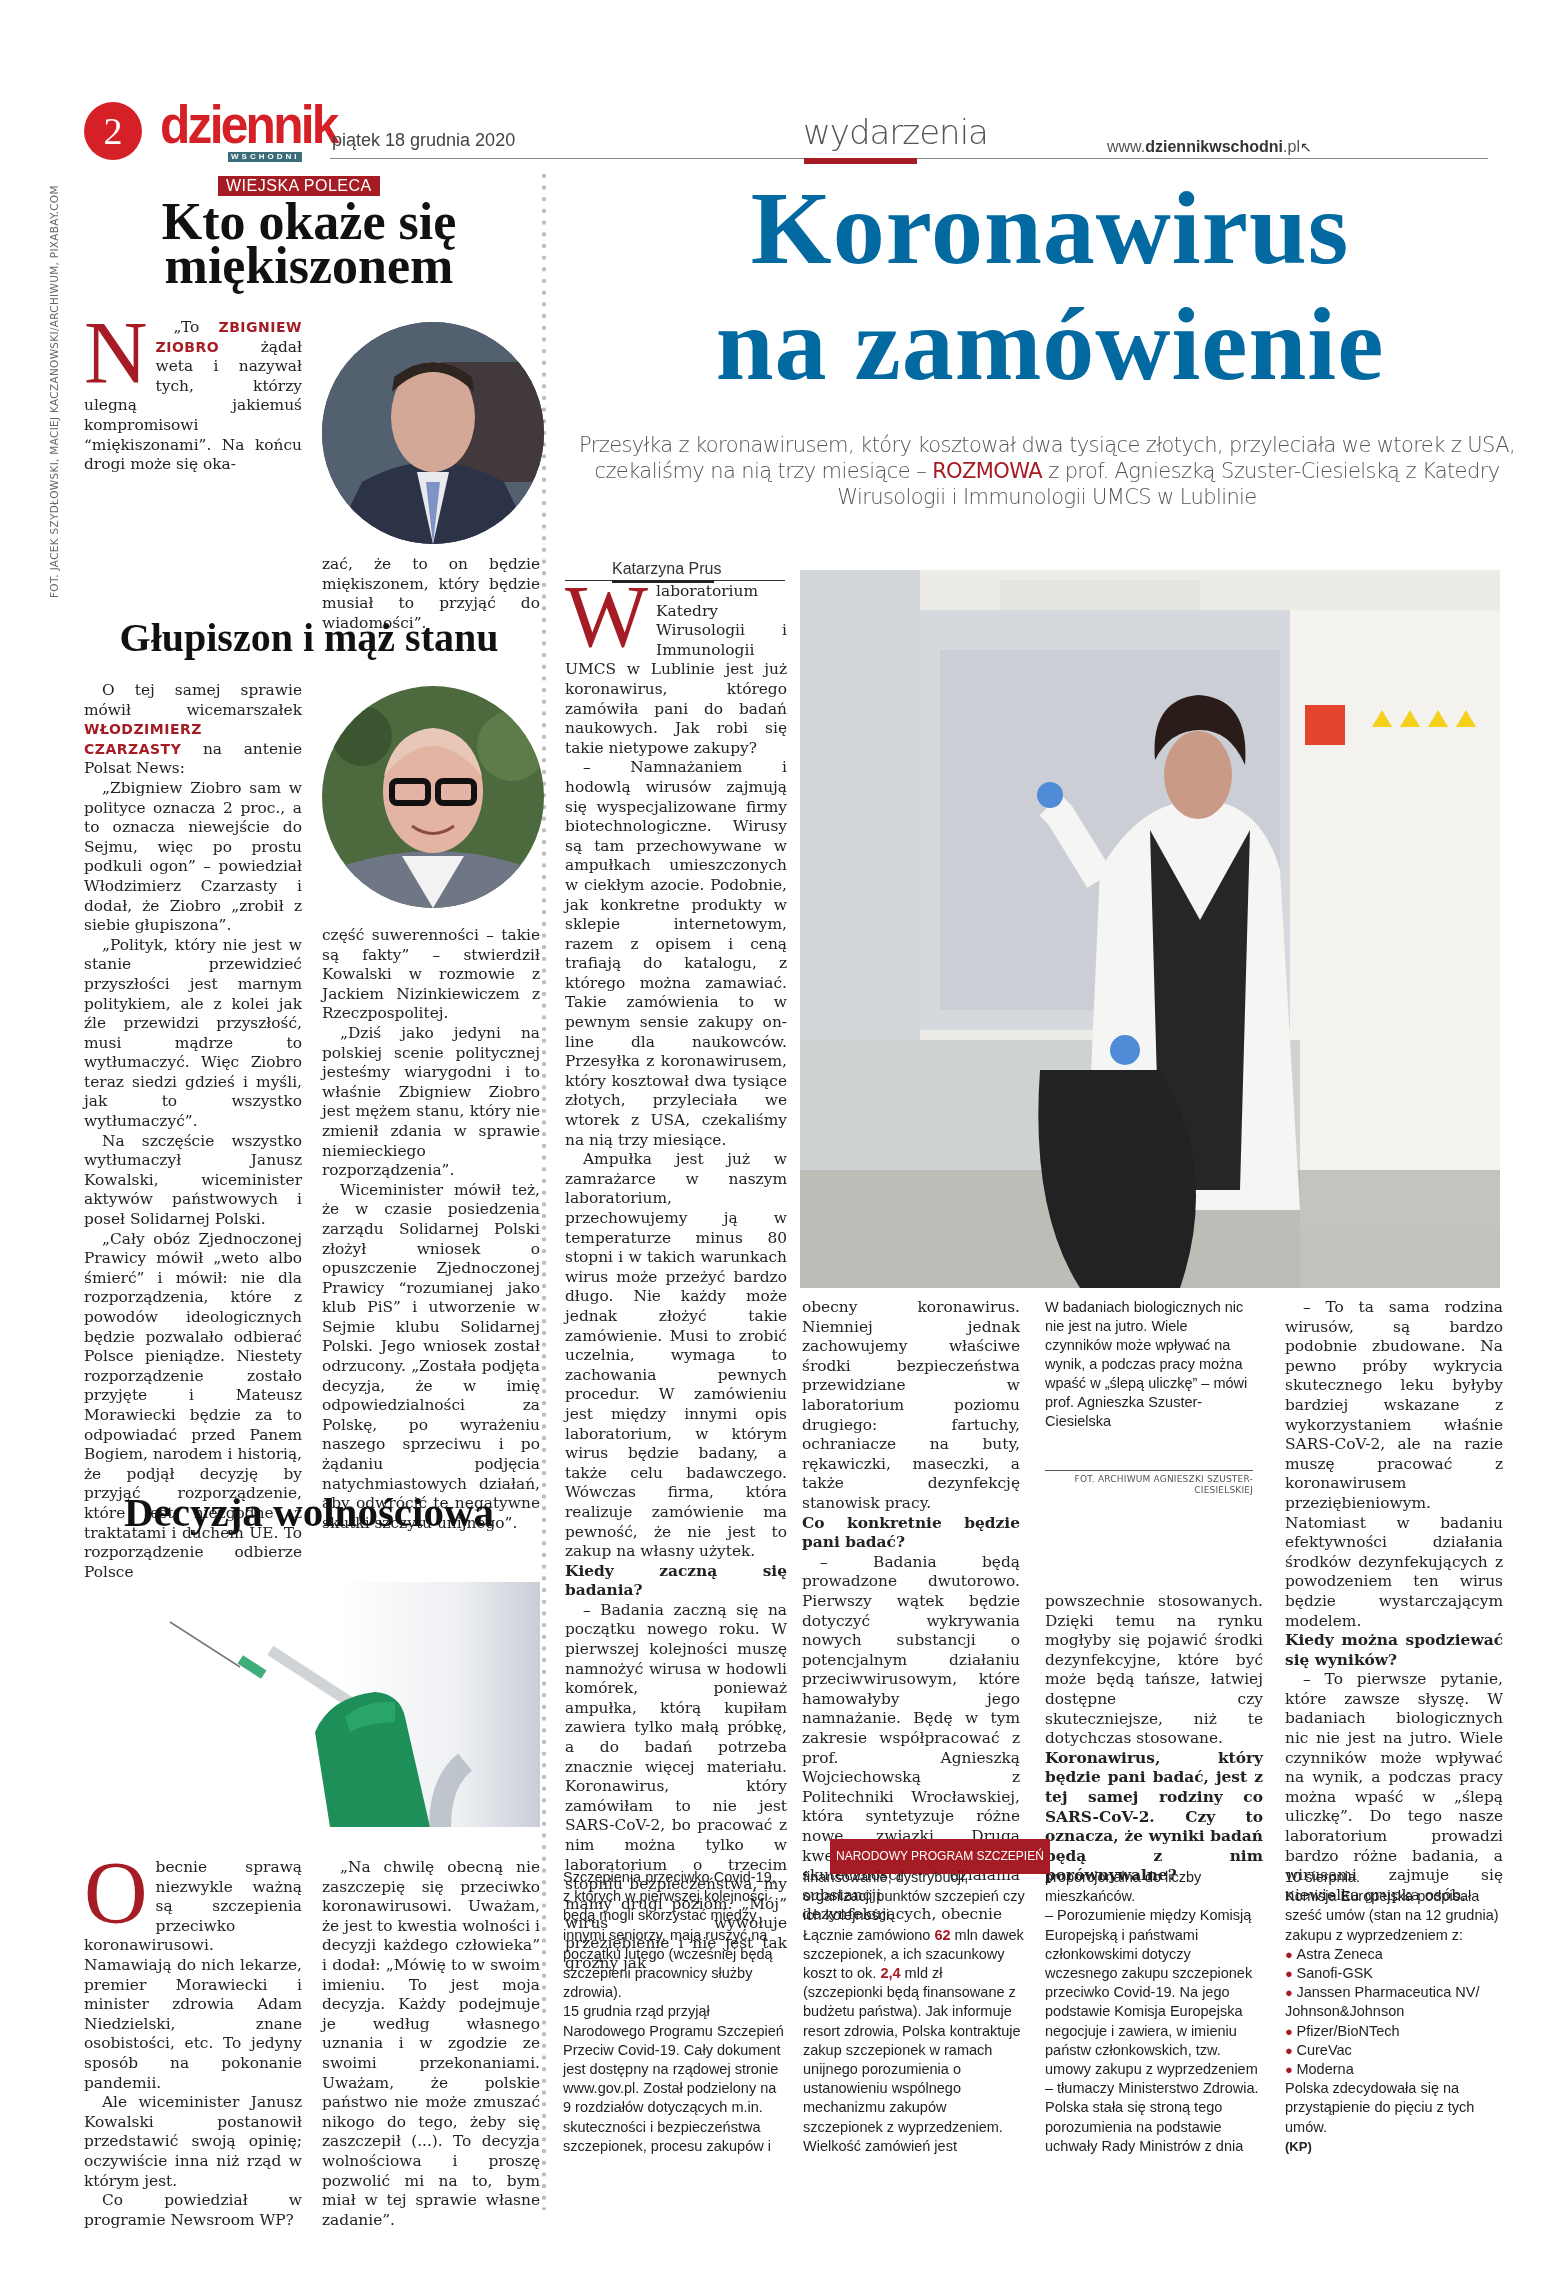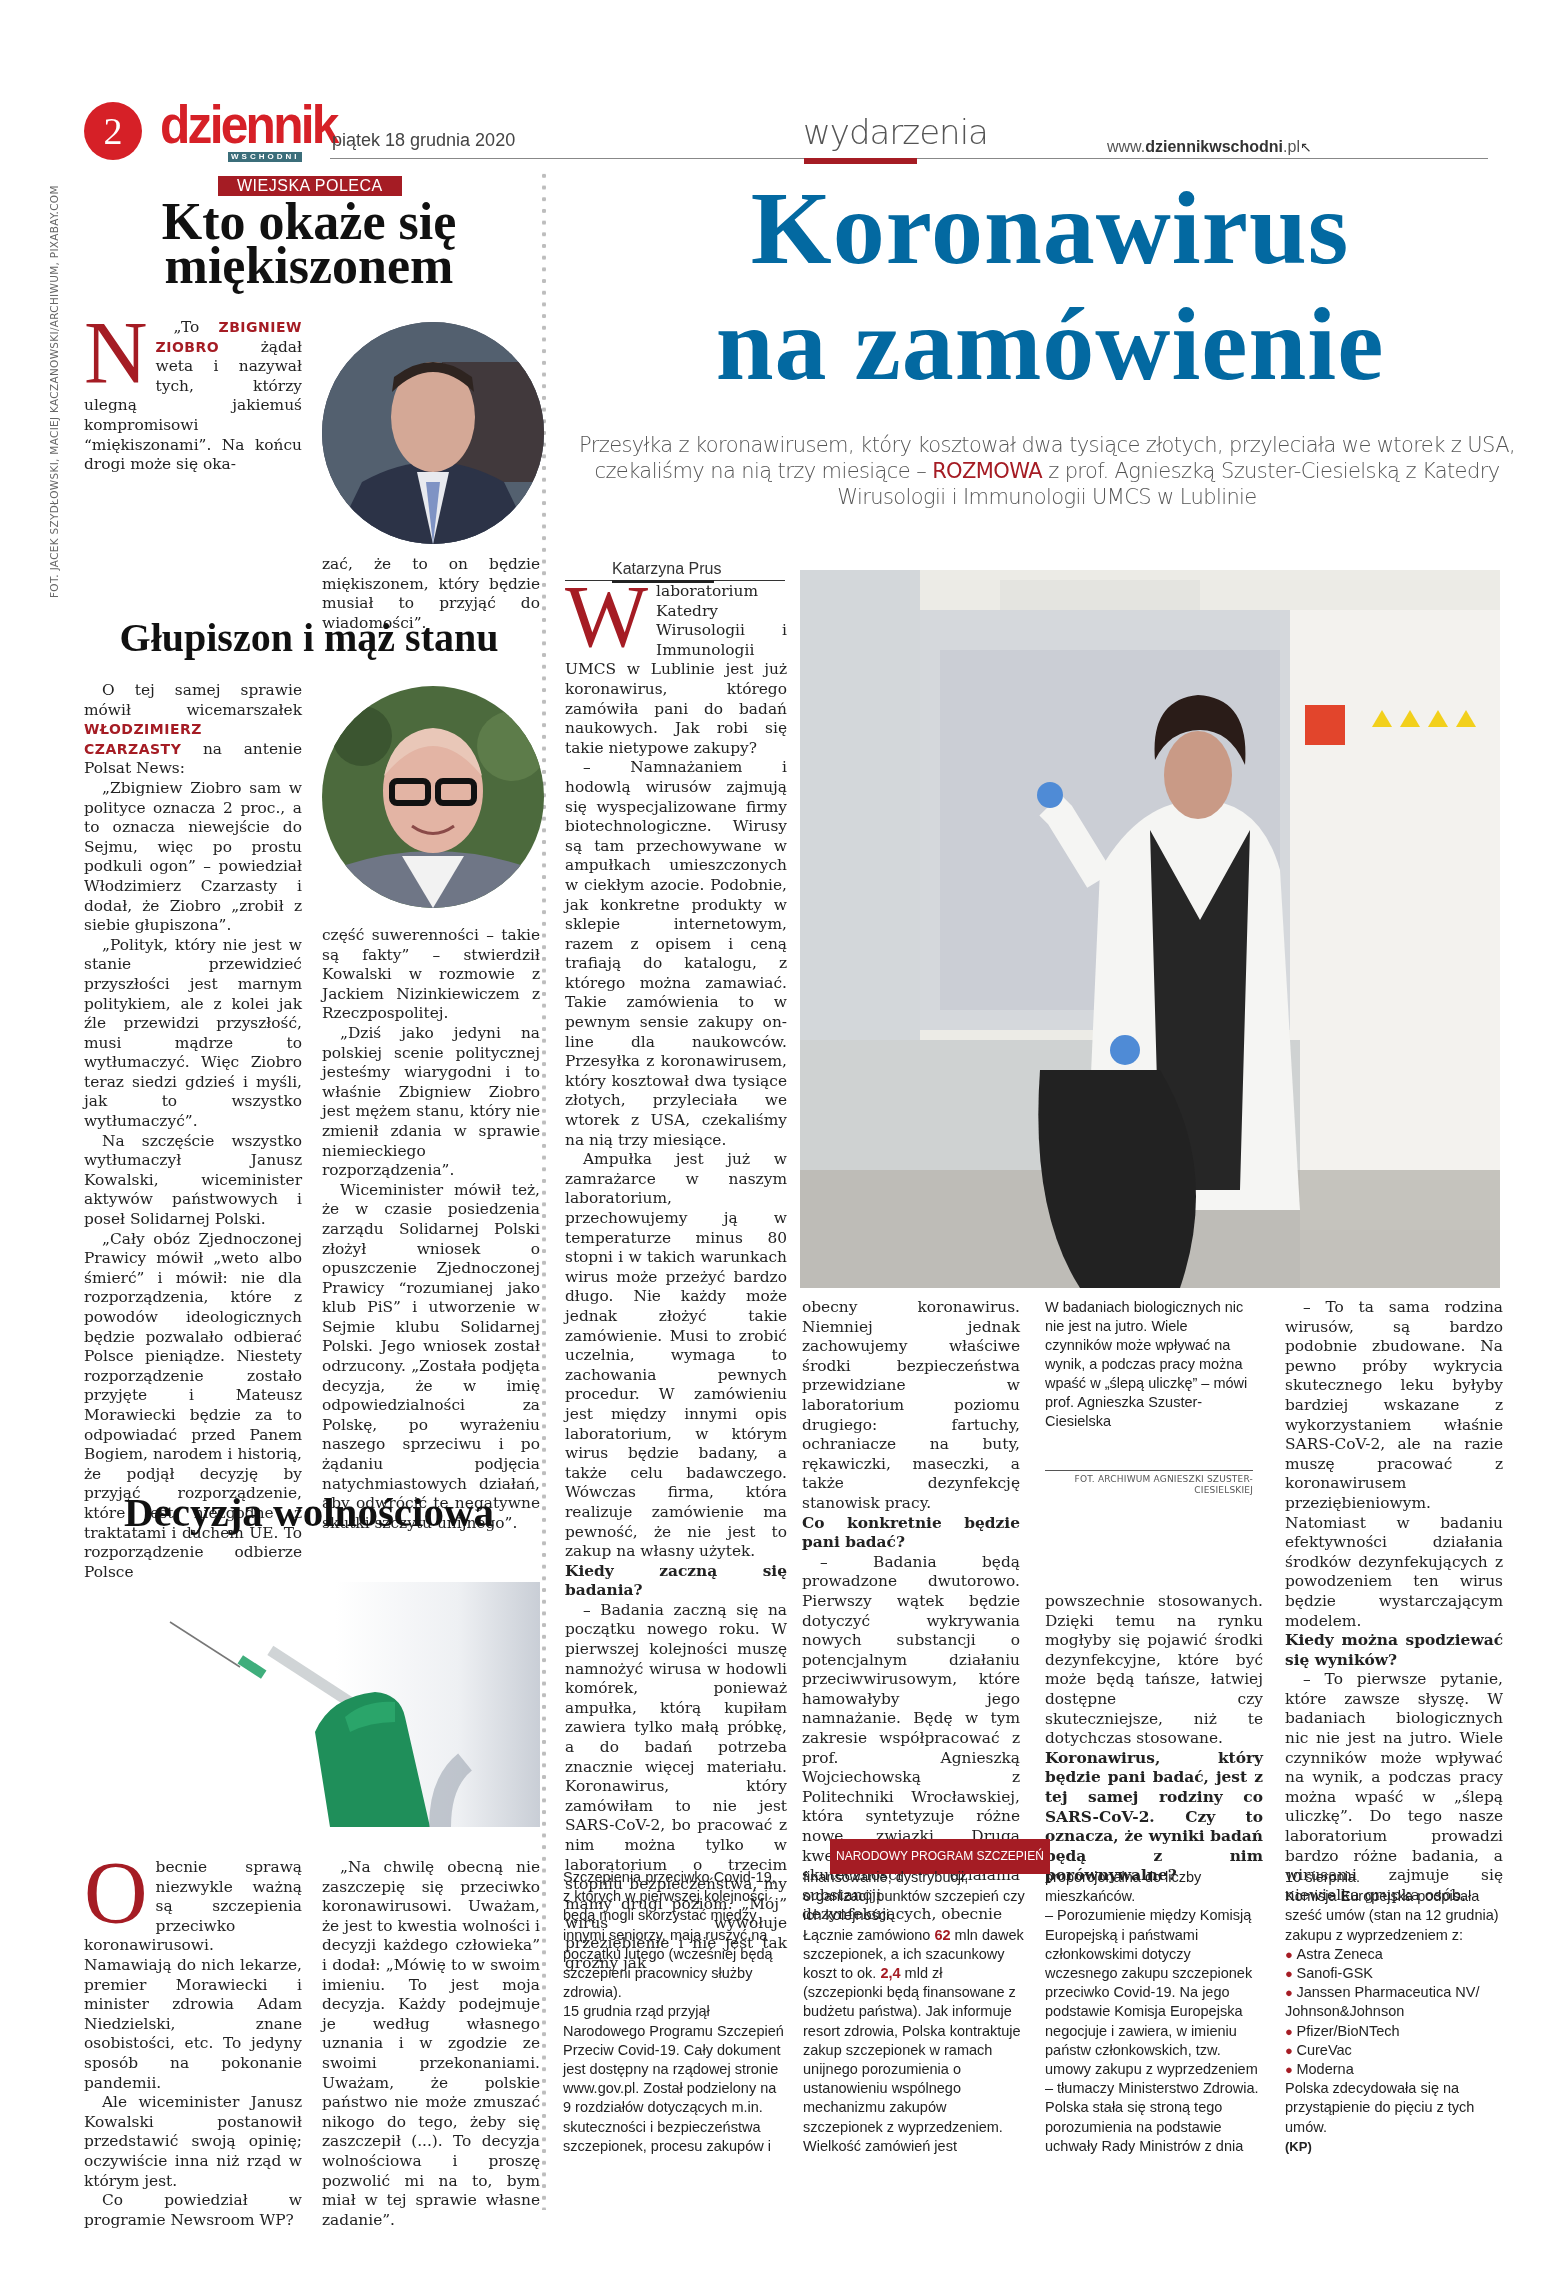--- a/index.html
+++ b/index.html
@@ -18,21 +18,21 @@
   .url { left: 1107px; top: 138px; font-family: "Liberation Sans", sans-serif; font-size: 16px; color: #555; }
   .url b { color: #333; }
 
   .photo-credit-vert { left: 48px; top: 168px; width: 18px; height: 430px; }
   .photo-credit-vert span { position: absolute; left: 0; top: 430px; transform: rotate(-90deg); transform-origin: left top; white-space: nowrap; font-family: "DejaVu Sans", sans-serif; font-size: 10.5px; color: #666; letter-spacing: 0.3px; }
 
   
   .dots { left: 541px; top: 170px; width: 6px; height: 2040px; background-image: radial-gradient(circle, #bdbdbd 2px, transparent 2.3px); background-size: 6px 11.7px; }
 
   
-  .kicker { background: #a51c24; color: #fff; font-family: "Liberation Sans", sans-serif; font-size: 16px; padding: 1px 19px; left: 218px; top: 176px; letter-spacing: 0.5px; }
+  .kicker { background: #a51c24; color: #fff; font-family: "Liberation Sans", sans-serif; font-size: 16px; padding: 1px 8px; left: 218px; top: 176px; letter-spacing: 0.5px; }
   .h-left { font-family: "Liberation Serif", serif; font-weight: bold; color: #111; text-align: center; line-height: 44px; }
   .body { font-family: "DejaVu Serif", serif; font-size: 15.4px; line-height: 19.6px; color: #222; text-align: justify; hyphens: manual; }
   .body p { text-indent: 18px; }
   .body p.noind { text-indent: 0; }
   .hl { color: #a51c24; font-family: "DejaVu Sans", sans-serif; font-weight: bold; font-size: 14px; letter-spacing: 0.5px; }
   .dropcap { float: left; font-family: "Liberation Serif", serif; color: #a51c24; font-size: 88px; line-height: 66px; margin: 2px 8px 0 0; height: 66px; }
 
   .circle-photo { border-radius: 50%; overflow: hidden; }
 
   

